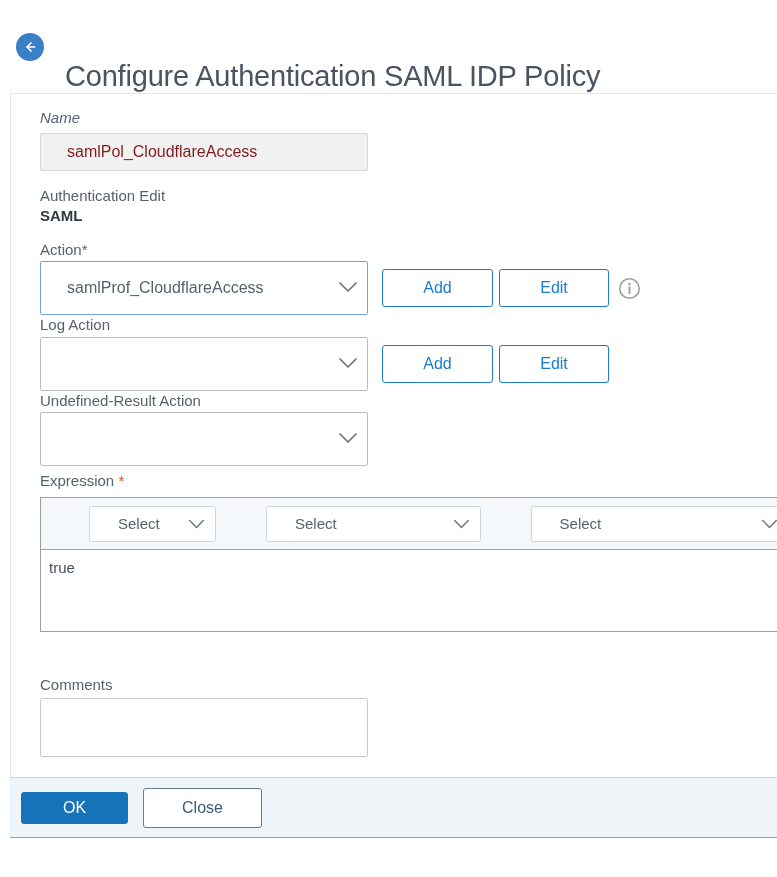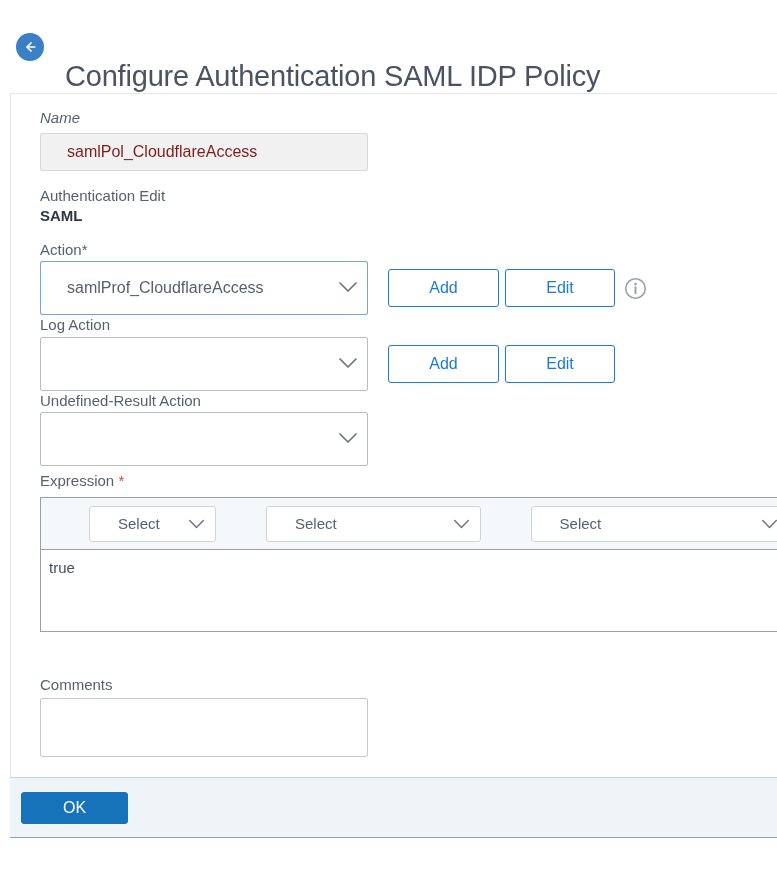--- a/index.html
+++ b/index.html
@@ -31,21 +31,21 @@
 
   .dd { width:328px; height:54px; background:#fff; border:1px solid #b9bcbe;
     border-radius:2px; position:relative; display:flex; align-items:center;
     padding-left:26px; font-size:16px; color:#57616e; cursor:pointer; }
   .dd.selected { border-color:#71a7d8; }
   .dd .chev { position:absolute; right:9px; top:50%; transform:translateY(-50%); }
 
   .btn-outline { height:38px; background:#fff; border:1px solid #1b7bd0;
     border-radius:3px; color:#1b7bd0; font-size:16px; cursor:pointer;
     font-family:"Liberation Sans", sans-serif; }
-  .btn-add { width:111px; margin-left:20px; }
+  .btn-add { width:111px; margin-left:14px; }
   .btn-edit { width:110px; margin-left:6px; }
   .info-wrap { margin-left:9px; display:flex; align-items:center; }
 
   
   .expr-box { position:absolute; left:29px; top:403px; width:760px;
     border:1px solid #9aa0a6; background:#fff; }
   .expr-head { height:52px; background:#f4f8fa; border-bottom:1px solid #9aa0a6;
     display:flex; align-items:center; padding-left:8px; }
   .sel { height:36px; background:#fff; border:1px solid #cfd4d9; border-radius:3px;
     position:relative; display:flex; align-items:center; padding-left:28px;
@@ -176,13 +176,14 @@
     <textarea class="expr-text" spellcheck="false" style="">true</textarea>
   </div>
 
   <div class="lbl" style="top:581px;">Comments</div>
   <textarea class="comments-ta" spellcheck="false" style=""></textarea>
 
 </div>
 
 <div class="footer">
   <button class="btn-ok">OK</button>
+  <button class="btn-close">Close</button>
 </div>
 
 </body></html>

